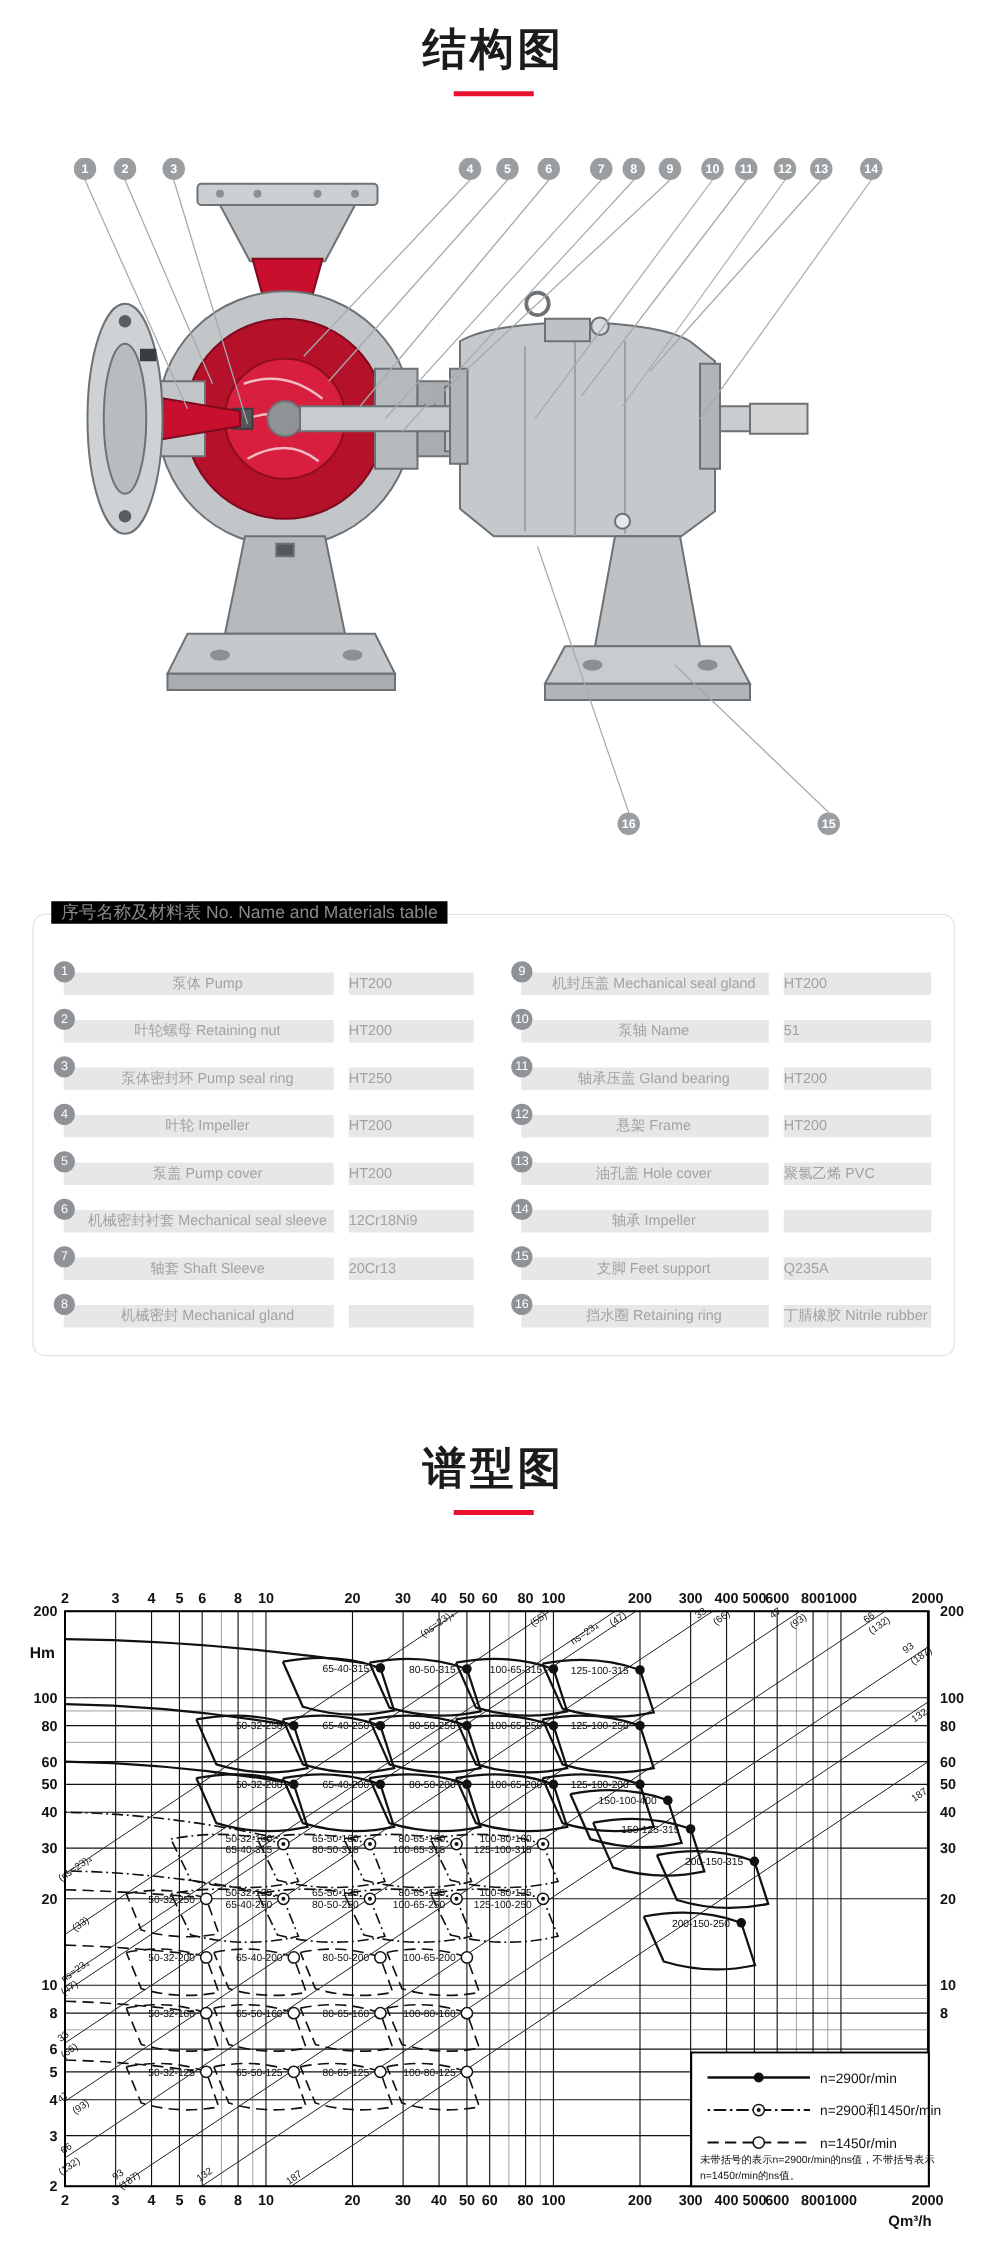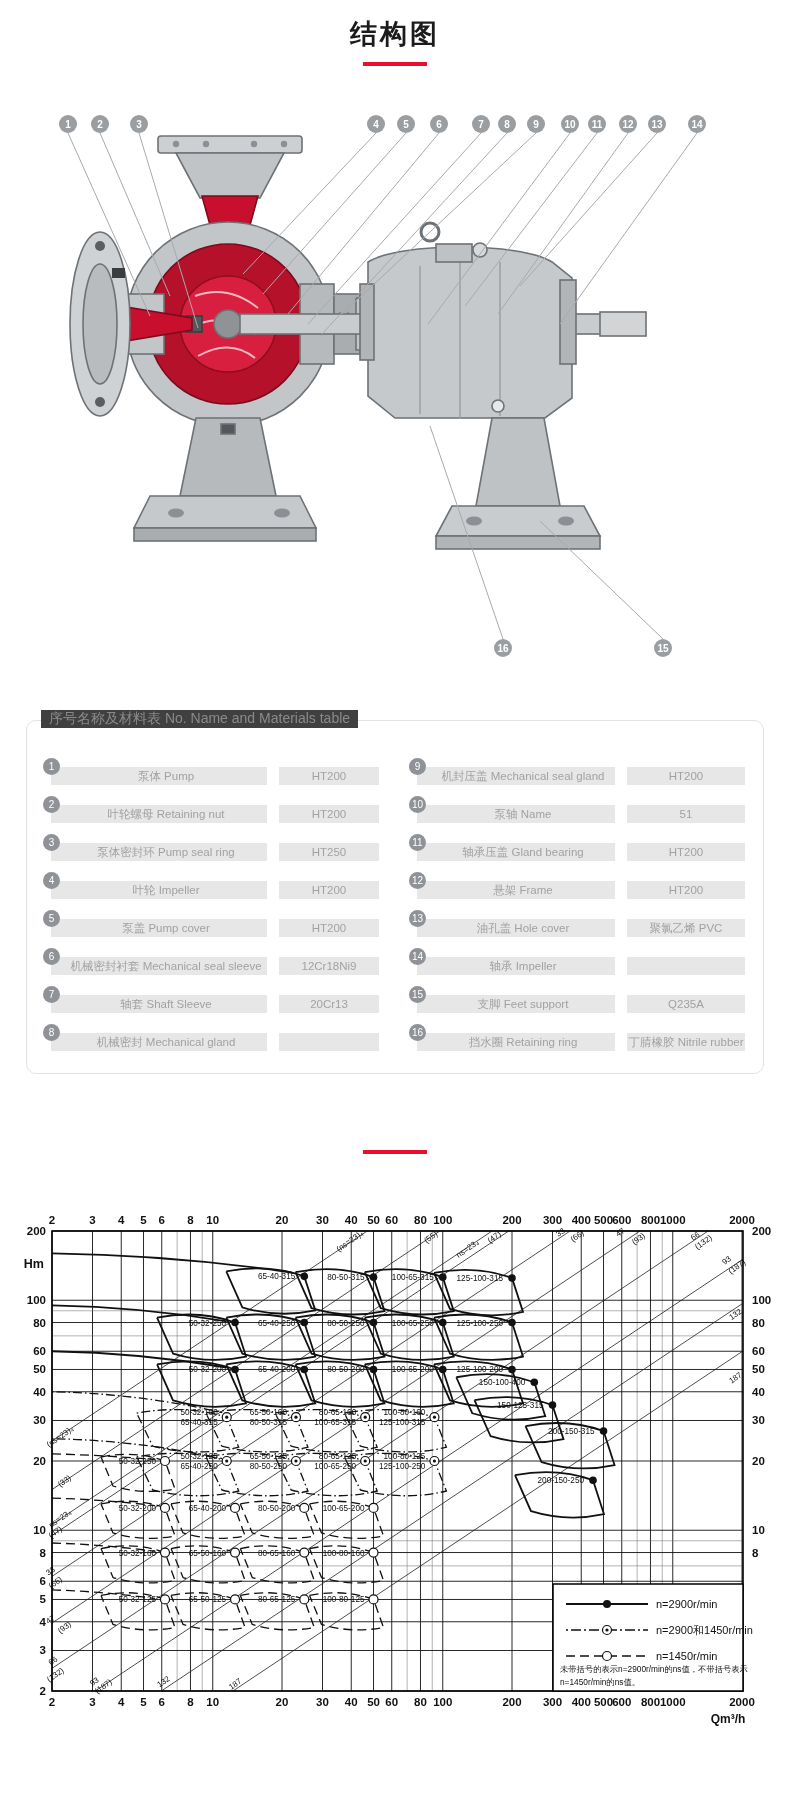--- a/index.html
+++ b/index.html
@@ -1,31 +1,31 @@
 <!DOCTYPE html>
 <html><head>
 <meta charset="utf-8">
 <style>
   :root{ --red:#e8112d; --txt:#1b1b1b; --gray:#a2a2a2; --bar:#e7e7e7; --badge:#8f9397; }
   *{box-sizing:border-box;}
   html,body{margin:0;padding:0;}
   body{width:790px;background:#fff;font-family:"Liberation Sans",sans-serif;color:var(--txt);}
   .title-block{padding-top:16px;}
-  .title-block h1{margin:0;text-align:center;font-size:27px;font-weight:700;letter-spacing:3px;color:#1b1b1b;}
+  .title-block h1{margin:0;text-align:center;font-size:35px;font-weight:700;letter-spacing:3px;color:#1b1b1b;}
   .accent{width:64px;height:4px;background:var(--red);margin:10px auto 0;}
   .diagram-wrap{position:relative;}
   svg{display:block;}
   .table-card{position:relative;margin:54px 26px 0;border:1px solid #e2e2e2;border-radius:10px;padding:26px 18px 22px 14px;}
-  .table-card .legend{position:absolute;top:-11px;left:14px;background:#404040;padding:0 8px;font-size:14px;color:#8a8a8a;white-space:nowrap;}
+  .table-card .legend{position:absolute;top:-11px;left:14px;background:#000000;padding:0 8px;font-size:14px;color:#8a8a8a;white-space:nowrap;}
   .cols{display:flex;gap:28px;}
   .col{flex:1;min-width:0;}
   .mrow{position:relative;display:flex;gap:12px;margin:20px 0 0 10px;height:18px;}
   .mrow .badge{position:absolute;top:-9px;left:-8px;width:17px;height:17px;border-radius:50%;background:var(--badge);color:#fff;font-size:10px;display:flex;align-items:center;justify-content:center;z-index:2;}
   .mrow .nm{flex:1;background:var(--bar);line-height:18px;padding-left:14px;font-size:11.5px;color:var(--gray);white-space:nowrap;overflow:hidden;text-align:center;}
-  .mrow .mat{width:100px;background:var(--bar);line-height:18px;text-align:center;font-size:11.5px;color:var(--gray);white-space:nowrap;}
+  .mrow .mat{width:100px;background:var(--bar);line-height:18px;text-align:left;font-size:11.5px;color:var(--gray);white-space:nowrap;}
   .col-right .mat{width:118px;}
   .spectrum-title{margin-top:50px;}
   #chart-svg{margin-top:52px;}
 </style>
 </head>
 <body>
 
 <div class="title-block">
   <h1>结构图</h1>
   <div class="accent"></div>
@@ -238,20 +238,21 @@
         <div class="mrow">
           <span class="badge">16</span>
           <span class="nm">挡水圈 Retaining ring</span>
           <span class="mat">丁腈橡胶 Nitrile rubber</span>
         </div>
       </div>
   </div>
 </div>
 
 <div class="title-block spectrum-title">
+  <h1>谱型图</h1>
   <div class="accent"></div>
 </div>
 
 <svg id="chart-svg" width="790" height="540" viewBox="0 0 790 540">
     <g>
       <line x1="52" y1="25" x2="52" y2="485" stroke="#111" stroke-width="0.9"></line>
       <line x1="92.50098958280668" y1="25" x2="92.50098958280668" y2="485" stroke="#111" stroke-width="0.9"></line>
       <line x1="121.23689900271567" y1="25" x2="121.23689900271567" y2="485" stroke="#111" stroke-width="0.9"></line>
       <line x1="143.52620199456865" y1="25" x2="143.52620199456865" y2="485" stroke="#111" stroke-width="0.9"></line>
       <line x1="161.73788858552234" y1="25" x2="161.73788858552234" y2="485" stroke="#111" stroke-width="0.9"></line>

